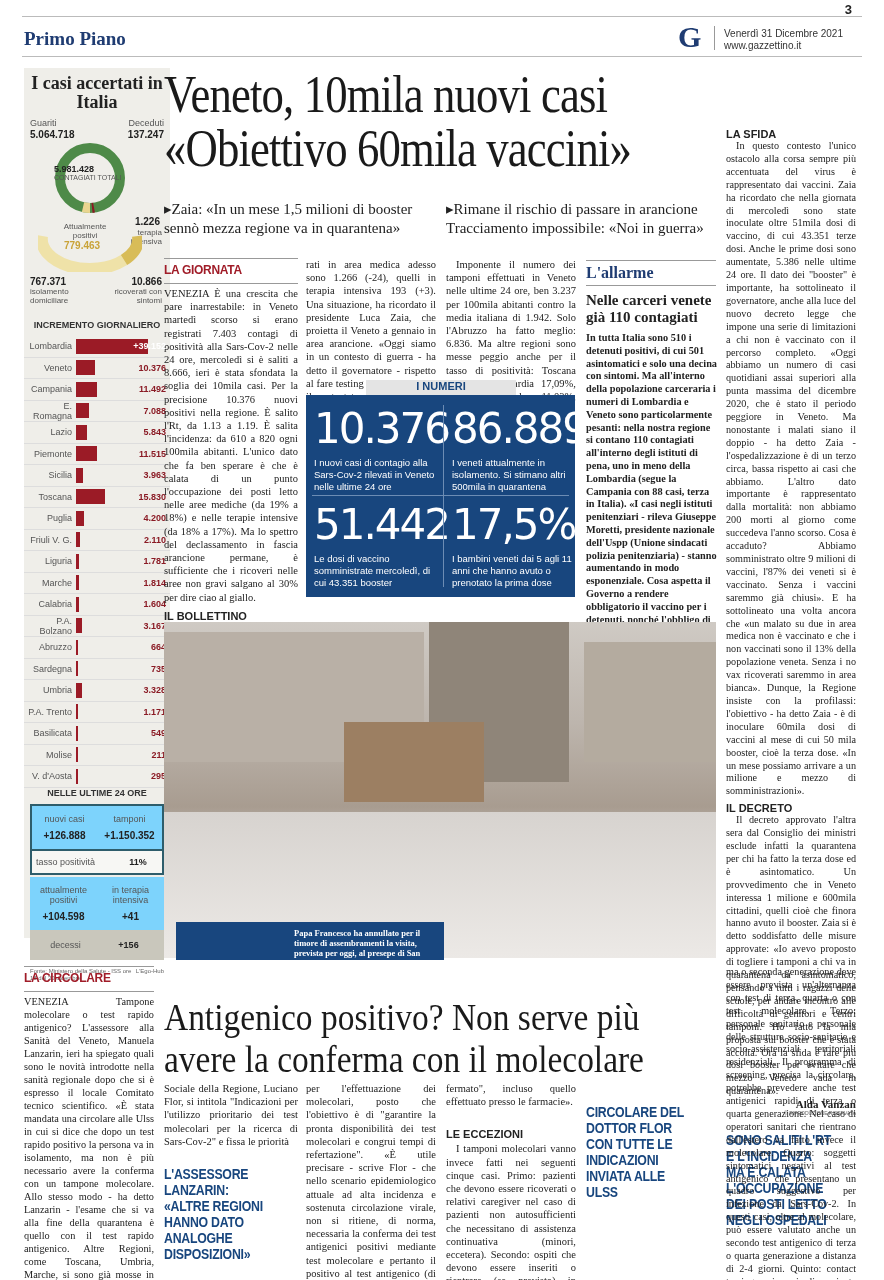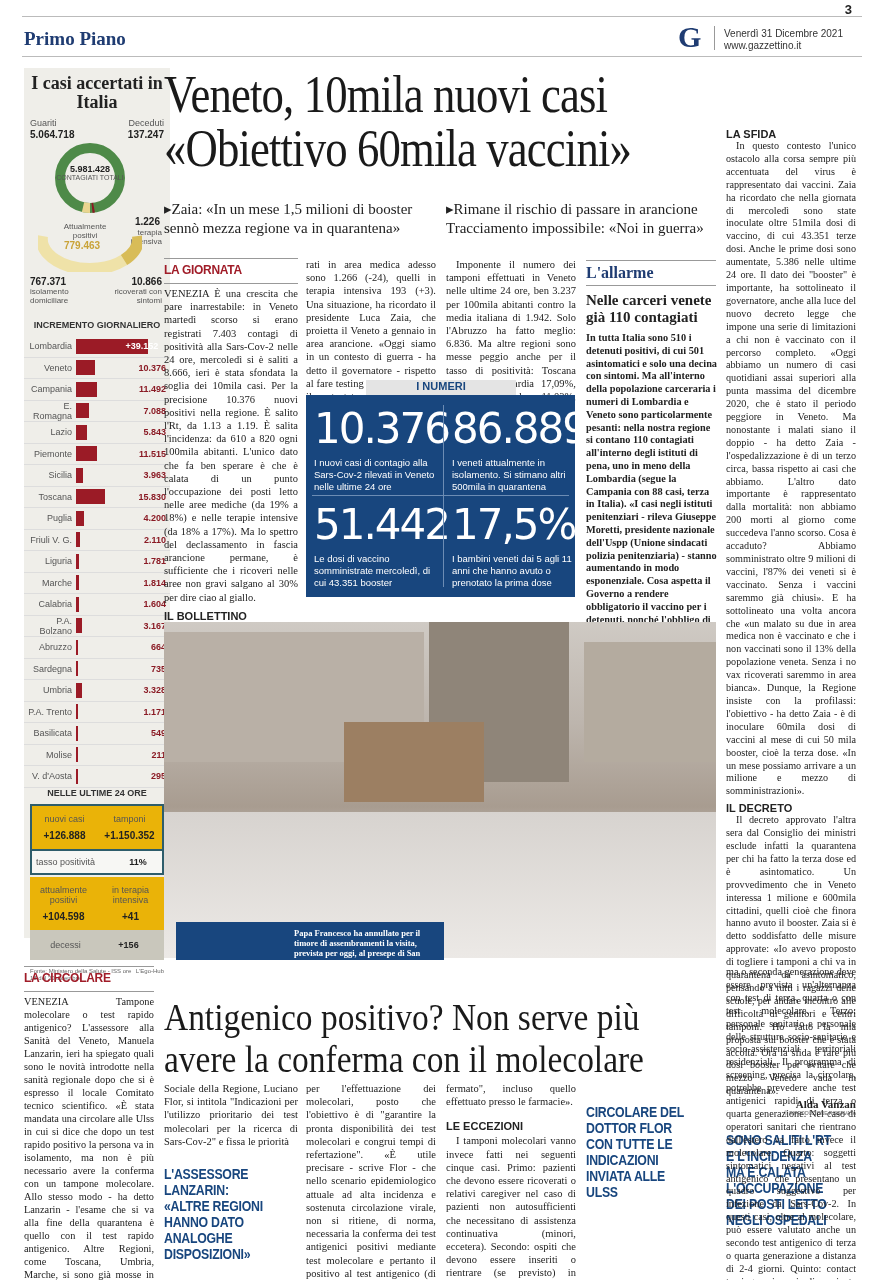--- a/index.html
+++ b/index.html
@@ -16,21 +16,21 @@
 .side h2{font:bold 18px "Liberation Serif",serif;text-align:center;line-height:19px;margin-top:6px}
 .sm{font:9px "Liberation Sans",sans-serif;color:#555}
 .bv{font:bold 10px "Liberation Sans",sans-serif;color:#222}
 .barrow{display:flex;align-items:center;height:21.5px;border-bottom:1px solid #ddd;font:9px "Liberation Sans",sans-serif}
 .barrow .lbl{width:52px;text-align:right;color:#555;padding-right:4px}
 .barrow .bararea{width:42px;height:15px;position:relative}
 .barrow .bar{position:absolute;left:0;top:0;height:15px;background:#9b1b26}
 .barrow .val{flex:1;text-align:right;font-weight:bold;color:#8a1a24;padding-right:4px}
 .hdr{font:bold 9px "Liberation Sans",sans-serif;text-align:center;color:#333;margin:6px 0}
 .grid24{margin:0 6px;font:9px "Liberation Sans",sans-serif}
-.g2{display:flex;background:#eab308}
+.g2{display:flex;background:#7dd3fc}
 .g2 div{flex:1;text-align:center;padding:8px 2px;color:#555}
 .g2 b{display:block;color:#222;font-size:10px;margin-top:6px}
 
 .h1{left:164px;top:68px;font:52px "Liberation Serif",serif;line-height:54px;color:#1a1a1a;letter-spacing:-1px;transform:scaleX(.86);transform-origin:left}
 .sub{top:200px;font:15px "Liberation Serif",serif;line-height:19px;color:#222}
 .kicker{font:bold 12px "Liberation Sans",sans-serif;color:#a01c28;letter-spacing:-.3px}
 .kicker-b{font:bold 11px "Liberation Sans",sans-serif;color:#222}
 .txt{font:10.5px "Liberation Serif",serif;line-height:13.2px;text-align:justify;color:#222}
 .numbox{left:306px;top:395px;width:269px;height:202px;background:#18467e;color:#fff;font-family:"Liberation Sans",sans-serif}
 .numbox .cell{position:absolute;width:125px}
@@ -69,21 +69,21 @@
   <div style="position:relative;height:202px">
     <div class="sm" style="position:absolute;left:6px;top:6px">Guariti</div>
     <div class="bv" style="position:absolute;left:6px;top:17px">5.064.718</div>
     <div class="sm" style="position:absolute;right:6px;top:6px">Deceduti</div>
     <div class="bv" style="position:absolute;right:6px;top:17px">137.247</div>
     <svg style="position:absolute;left:30px;top:30px" width="72" height="72">
       <circle cx="36" cy="36" r="30" fill="none" stroke="#4e8a48" stroke-width="10"></circle>
       <path d="M36 66 A30 30 0 0 1 29 65.2" fill="none" stroke="#e9d590" stroke-width="10"></path>
       <path d="M38 66 A30 30 0 0 0 40 65.7" fill="none" stroke="#8a1a24" stroke-width="10"></path>
     </svg>
-    <div style="position:absolute;left:30px;top:52px;width:72px;text-align:center">
+    <div style="position:absolute;left:30px;top:52px;width:72px;">
       <div class="bv" style="font-size:9px">5.981.428</div>
       <div class="sm" style="font-size:7px;line-height:8px">CONTAGIATI TOTALI</div>
     </div>
     <div class="sm" style="position:absolute;left:36px;top:110px;width:50px;text-align:center;font-size:8px;line-height:9px">Attualmente positivi</div>
     <div class="bv" style="position:absolute;left:40px;top:128px;color:#c9a338">779.463</div>
     <div class="bv" style="position:absolute;right:10px;top:104px">1.226</div>
     <div class="sm" style="position:absolute;right:8px;top:116px;width:34px;text-align:right;font-size:8px;line-height:9px">terapia intensiva</div>
     <svg style="position:absolute;left:14px;top:120px" width="104" height="40">
       <path d="M4 4 A48 30 0 0 0 86 28" fill="none" stroke="#efe2a8" stroke-width="12"></path>
       <path d="M86 28 A48 30 0 0 0 100 4" fill="none" stroke="#d8bc58" stroke-width="12"></path>
@@ -93,21 +93,21 @@
     <div class="bv" style="position:absolute;right:8px;top:164px">10.866</div>
     <div class="sm" style="position:absolute;right:8px;top:175px;width:50px;text-align:right;font-size:8px;line-height:9px">ricoverati con sintomi</div>
   </div>
   <div class="hdr">INCREMENTO GIORNALIERO</div>
   <div id="bars">
       <div class="barrow">
         <span class="lbl">Lombardia</span>
         <span class="bararea">
           <span class="bar" style="width: 72px;"></span>
         </span>
-        <span class="val" style="color: rgb(255, 255, 255); position: relative; z-index: 1; text-align: center;">+39.152</span>
+        <span class="val" style="color: rgb(255, 255, 255); position: relative; z-index: 1;">+39.152</span>
       </div>
       <div class="barrow">
         <span class="lbl">Veneto</span>
         <span class="bararea">
           <span class="bar" style="width: 19.0813px;"></span>
         </span>
         <span class="val">10.376</span>
       </div>
       <div class="barrow">
         <span class="lbl">Campania</span>
@@ -356,21 +356,21 @@
 </div>
 <div class="abs" style="left:164px;top:1082px;width:134px">
   <p class="txt">Sociale della Regione, Luciano Flor, si intitola "Indicazioni per l'utilizzo prioritario dei test molecolari per la ricerca di Sars-Cov-2" e fissa le priorità</p>
   <div class="pull" style="margin-top:18px">L'ASSESSORE LANZARIN: «ALTRE REGIONI HANNO DATO ANALOGHE DISPOSIZIONI»</div>
 </div>
 <div class="abs" style="left:306px;top:1082px;width:130px">
   <p class="txt">per l'effettuazione dei molecolari, posto che l'obiettivo è di "garantire la pronta disponibilità dei test molecolari e congrui tempi di refertazione". «È utile precisare - scrive Flor - che nello scenario epidemiologico attuale ad alta incidenza e sostenuta circolazione virale, non si ritiene, di norma, necessaria la conferma dei test antigenici positivi mediante test molecolare e pertanto il positivo al test antigenico (di prima, seconda, terza o quarta generazione) viene considerato direttamente "caso con-</p>
 </div>
 <div class="abs" style="left:446px;top:1082px;width:130px">
   <p class="txt">fermato", incluso quello effettuato presso le farmacie».</p>
-  <div class="kicker-b" style="margin:12px 0 2px">LE ECCEZIONI</div>
+  <div class="kicker-b" style="margin:20px 0 2px">LE ECCEZIONI</div>
   <p class="txt" style="text-indent:10px">I tamponi molecolari vanno invece fatti nei seguenti cinque casi. Primo: pazienti che devono essere ricoverati o relativi caregiver nel caso di pazienti non autosufficienti che necessitano di assistenza continuativa (minori, eccetera). Secondo: ospiti che devono essere inseriti o rientrare (se previsto) in strutture socio-sani-</p>
 </div>
 <div class="abs" style="left:586px;top:1082px;width:130px">
   <div class="pull" style="margin-top:22px">CIRCOLARE DEL DOTTOR FLOR CON TUTTE LE INDICAZIONI INVIATA ALLE ULSS</div>
 </div>
 <div class="abs" style="left:726px;top:966px;width:130px">
   <p class="txt" style="font-size:10.2px;line-height:12.9px">ma o seconda generazione deve essere prevista un'alternanza con test di terza, quarta o con test molecolare. Terzo: personale sanitario e personale delle strutture socio-sanitarie e socio-assistenziali territoriali residenziali. Il programma di screening, precisa la circolare, potrebbe prevedere anche test antigenici rapidi di terza o quarta generazione. Nel caso di operatori sanitari che rientrano dall'estero va fatto invece il molecolare. Quarto: soggetti sintomatici negativi al test antigenico che presentano un quadro suggestivo per infezione da Sars-Cov-2. In questi casi, oltre al molecolare, può essere valutato anche un secondo test antigenico di terza o quarta generazione a distanza di 2-4 giorni. Quinto: contact tracing nei casi di variante Omicron o Beta.</p>
 
 </div>
 

